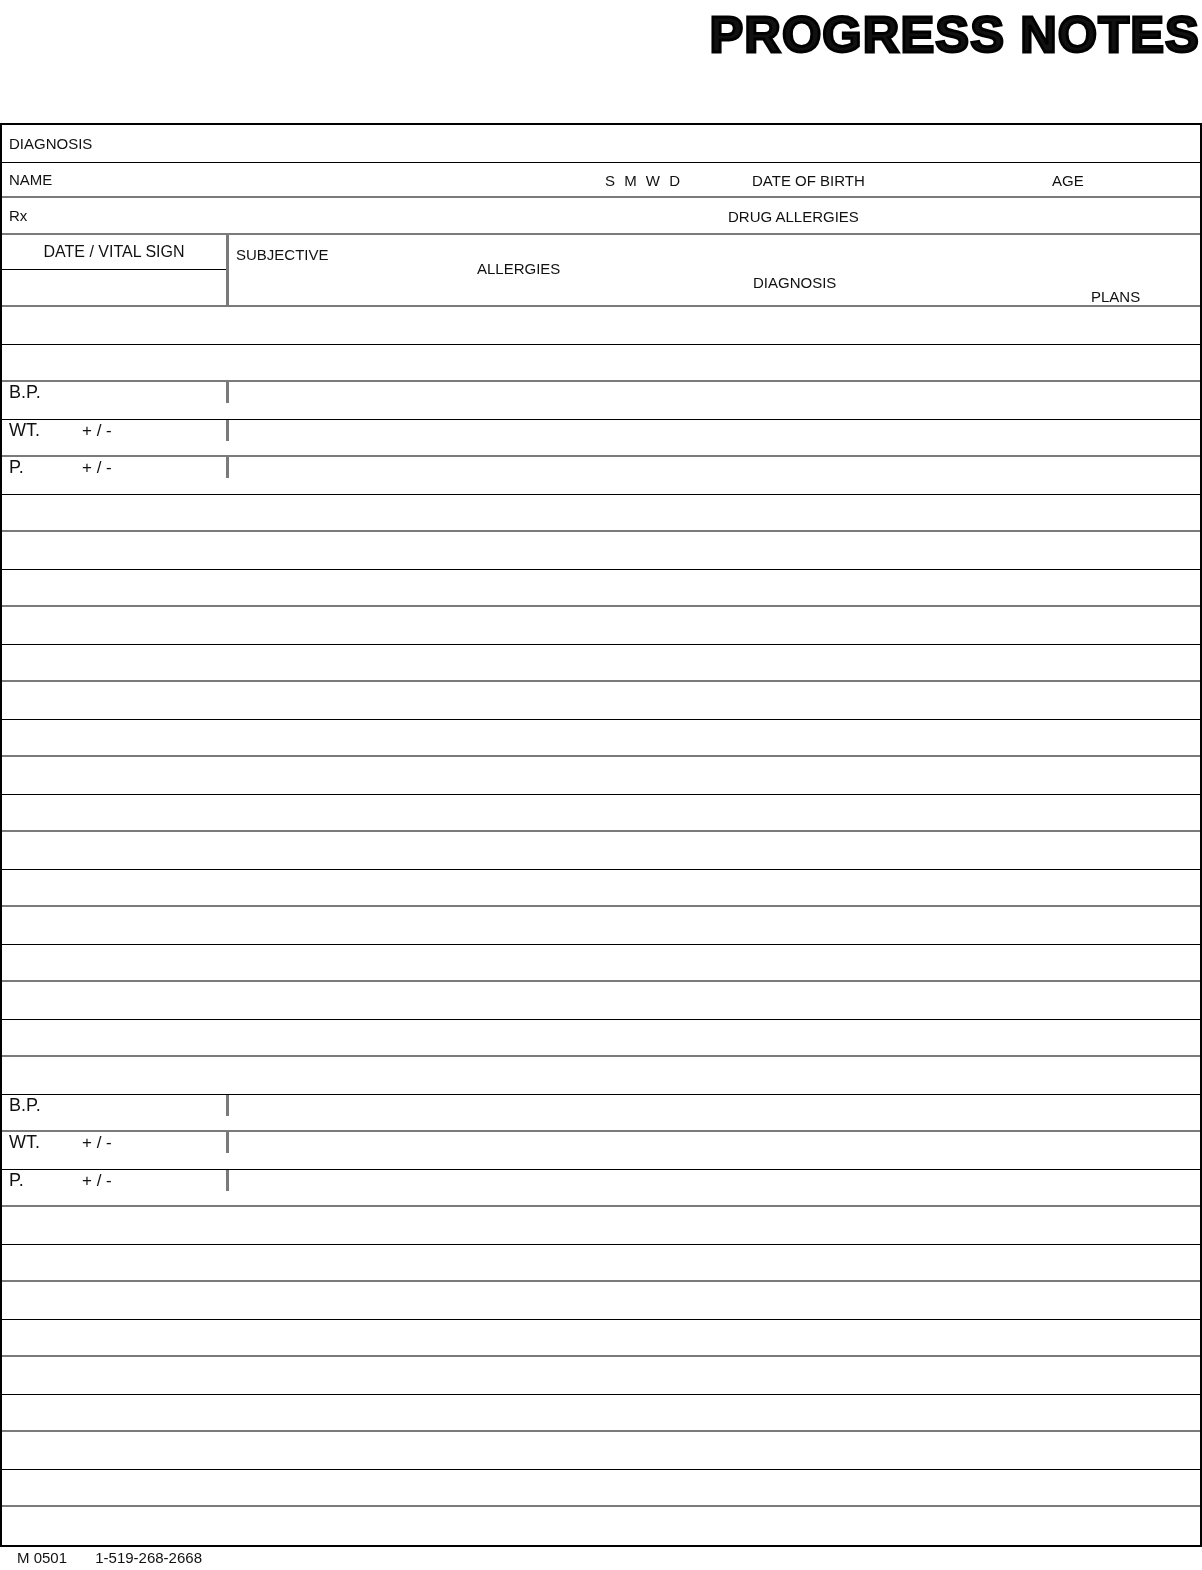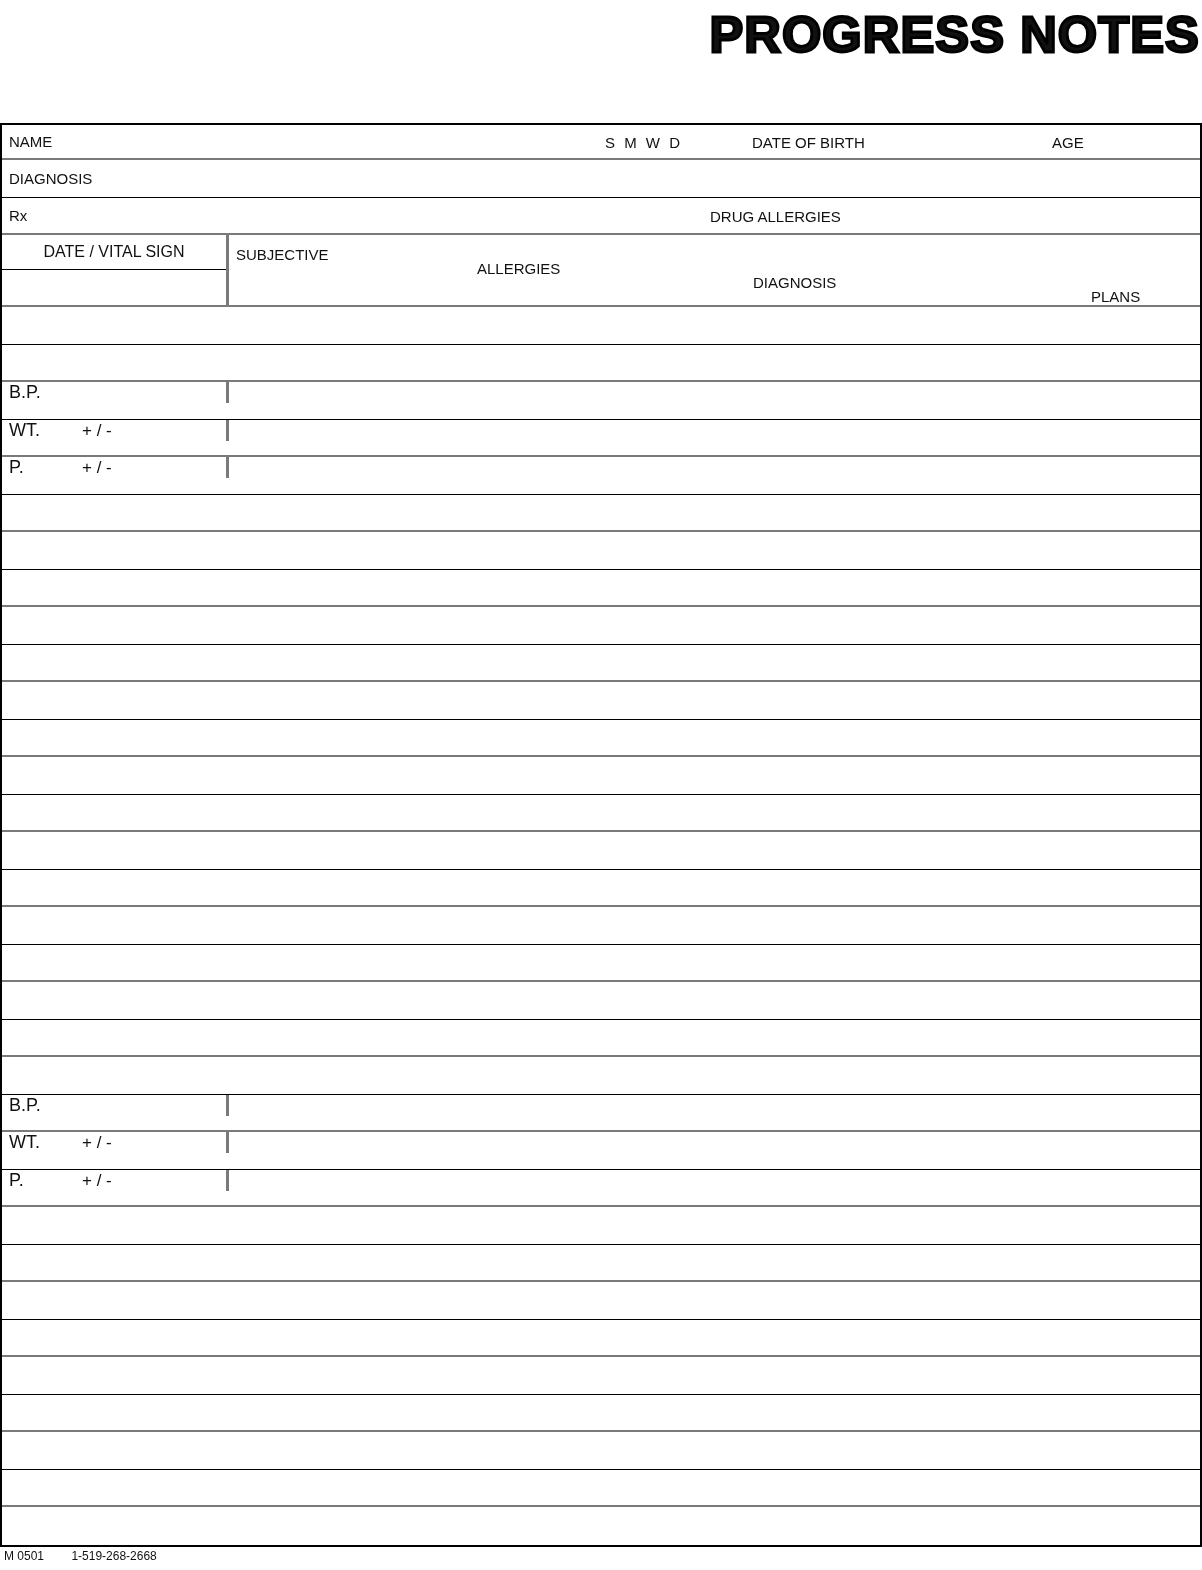--- a/index.html
+++ b/index.html
@@ -27,21 +27,21 @@
   }
   .hrow{position:relative;display:flex;align-items:center;box-sizing:border-box;font-size:15px;}
   .hrow .pad{padding-left:7px;}
   .r-name{height:35px;border-bottom:2px solid var(--gray);}
   .r-diag{height:38px;border-bottom:1px solid var(--dark);}
   .r-rx{height:37px;border-bottom:2px solid var(--gray);}
   .abs{position:absolute;top:50%;transform:translateY(-50%);white-space:nowrap;}
   .smwd{left:603px;letter-spacing:2.5px;}
   .dob{left:750px;}
   .age{left:1050px;}
-  .allerg{left:708px;}
+  .allerg{left:726px;}
   
   .band{
     position:relative;height:72px;border-bottom:2px solid var(--gray);
     display:flex;box-sizing:border-box;
   }
   .band-left{
     width:227px;box-sizing:border-box;border-right:3px solid var(--gray);
     display:flex;flex-direction:column;
   }
   .band-left-top{
@@ -62,39 +62,39 @@
   .ln-gray{border-bottom:2px solid var(--gray);}
   .grow.last{border-bottom:none;}
   .gleft{
     width:227px;box-sizing:border-box;border-right:3px solid var(--gray);
     position:relative;display:flex;align-items:center;
     font-size:18px;padding-left:7px;
   }
   .vpm{position:absolute;left:80px;font-size:17px;}
   .gright{flex:1;}
   
-  .footer{position:absolute;top:1549px;left:4px;font-size:12px;white-space:nowrap;}
+  .footer{position:absolute;top:1549px;left:17px;font-size:15px;white-space:nowrap;}
   .footer .formnum{margin-right:24px;}
 </style>
 </head>
 <body>
 
 <div class="title">PROGRESS NOTES</div>
 
 <div class="form">
+
+  <div class="hrow r-diag">
+    <span class="pad">DIAGNOSIS</span>
+  </div>
 
   <div class="hrow r-name">
     <span class="pad">NAME</span>
     <span class="abs smwd">S M W D</span>
     <span class="abs dob">DATE OF BIRTH</span>
     <span class="abs age">AGE</span>
-  </div>
-
-  <div class="hrow r-diag">
-    <span class="pad">DIAGNOSIS</span>
   </div>
 
   <div class="hrow r-rx">
     <span class="pad">Rx</span>
     <span class="abs allerg">DRUG ALLERGIES</span>
   </div>
 
   <div class="band">
     <div class="band-left">
       <div class="band-left-top">

